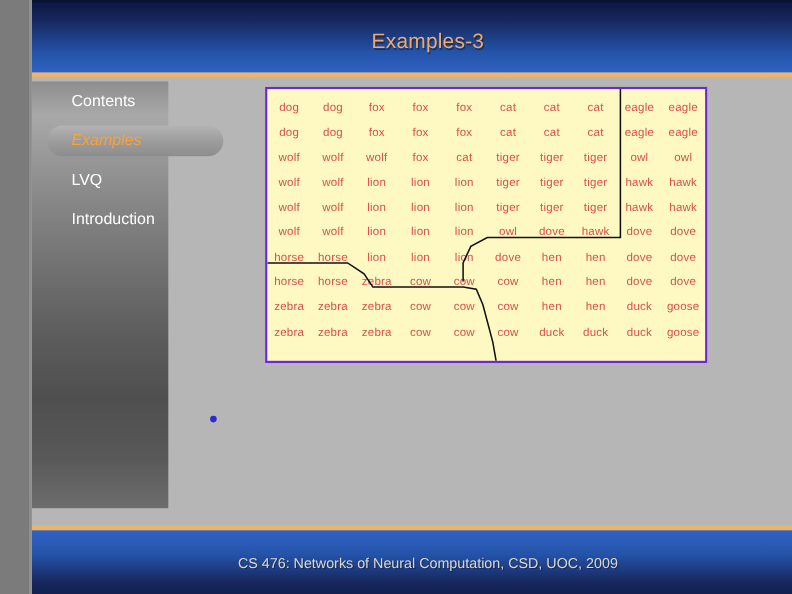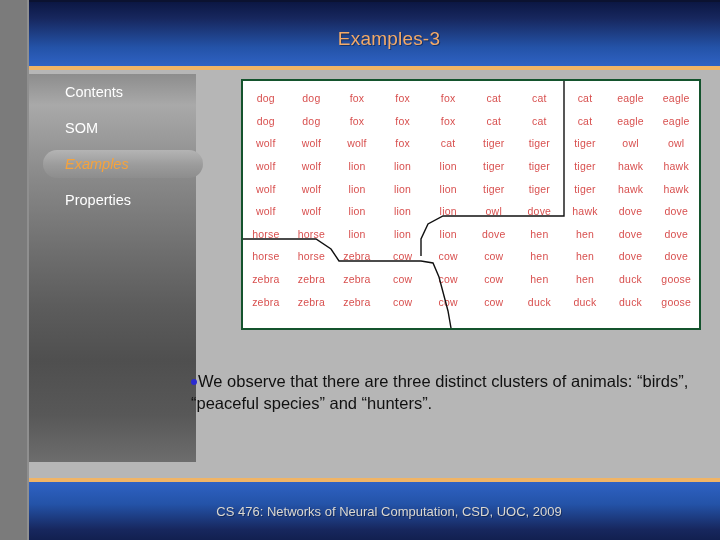--- a/index.html
+++ b/index.html
@@ -49,21 +49,21 @@
     font-size: 19px;
     letter-spacing: 0.2px;
     text-shadow: 1px 1px 0 rgba(0,0,0,0.35);
   }
 
   
   #sidebar {
     position: absolute;
     left: 0;
     top: 74px;
-    width: 167px;
+    width: 124px;
     height: 388px;
     background: linear-gradient(to bottom,
         #8d8d8d 0%, #a9a9a9 8%, #8a8a8a 26%,
         #6e6e6e 46%, #5c5c5c 60%, #4f4f4f 74%,
         #585858 88%, #6d6d6d 100%);
   }
   #nav-list {
     position: absolute;
     left: 0; top: 0;
     width: 100%;
@@ -104,24 +104,24 @@
     top: 74px;
     width: 564px;
     height: 404px;
   }
 
   
   #som-box {
     position: absolute;
     left: 56px;
     top: 5px;
-    width: 460px;
+    width: 402px;
     height: 251px;
-    border: 2px solid #14532d;
-    background: #ffffff;
+    border: 2px solid #6d28d9;
+    background: #fef9c3;
     box-sizing: border-box;
   }
   #som-grid {
     position: absolute;
     left: 0; top: 6px;
     width: 100%;
     border-collapse: collapse;
     table-layout: fixed;
   }
   #som-grid td {
@@ -189,23 +189,23 @@
 
 <div id="slide">
 
   <div id="title-bar">
     <div id="title-text">Examples-3</div>
   </div>
 
   <div id="sidebar">
     <div id="nav-list">
         <div class="nav-item"><span class="nav-label">Contents</span></div>
-        <div class="nav-item"><span class="nav-label">SOM</span></div>
         <div class="nav-item active"><span class="pill"></span><span class="nav-label">Examples</span></div>
-        <div class="nav-item"><span class="nav-label">Properties</span></div>
+        <div class="nav-item"><span class="nav-label">LVQ</span></div>
+        <div class="nav-item"><span class="nav-label">Introduction</span></div>
       </div>
   </div>
 
   <div id="content">
 
     <div id="som-box">
       <table id="som-grid">
         <tbody id="som-body">
             <tr>
               <td>dog</td>
@@ -332,21 +332,21 @@
 
       <svg id="cluster-lines" viewBox="0 0 418 247" preserveAspectRatio="none">
 
         <path d="M 321 0 L 321 135 L 200 135 L 185 143 L 178 158 L 178 175" stroke="#101010" stroke-width="1.4" fill="none"></path>
 
         <path d="M 0 158 L 73 158 L 88 168 L 96 180 L 178 180 L 190 182 L 196 196 L 205 230 L 208 247" stroke="#101010" stroke-width="1.4" fill="none"></path>
       </svg>
     </div>
 
     <div id="bullet-block">
-      <span id="bullet-dot"></span><span>We observe that there are three distinct clusters of animals: “birds”, “peaceful species” and “hunters”.</span>
+      <span id="bullet-dot"></span>
     </div>
   </div>
 
   <div id="footer-bar">
     <div id="footer-text">CS 476: Networks of Neural Computation, CSD, UOC, 2009</div>
   </div>
 
 </div>
 
 </body></html>

